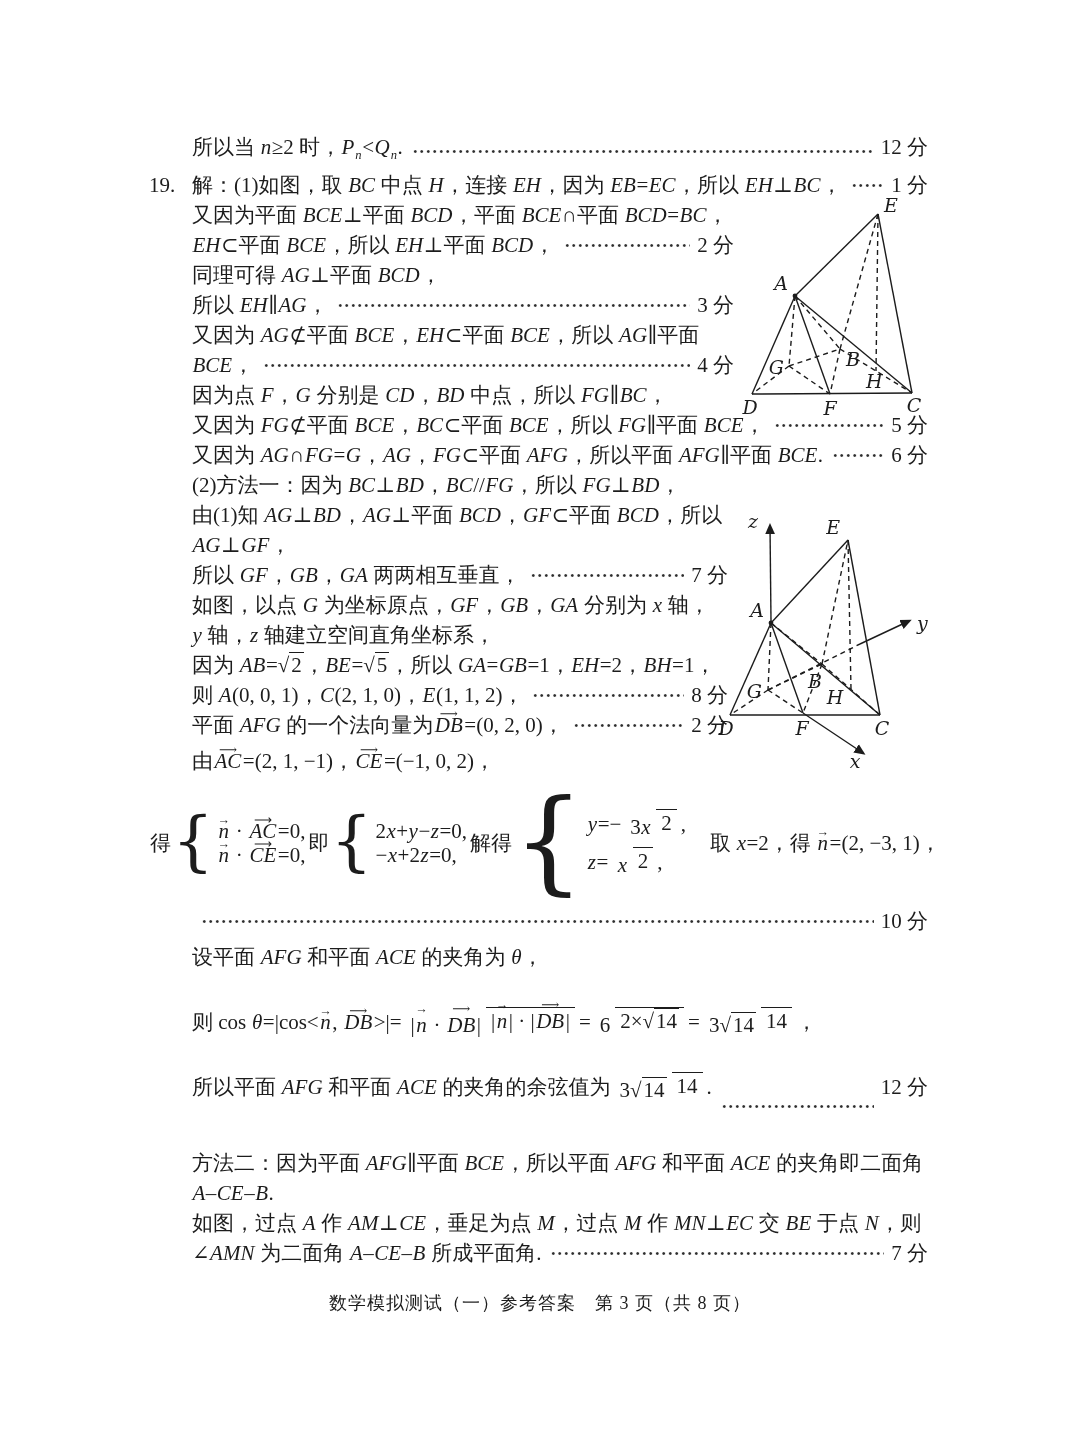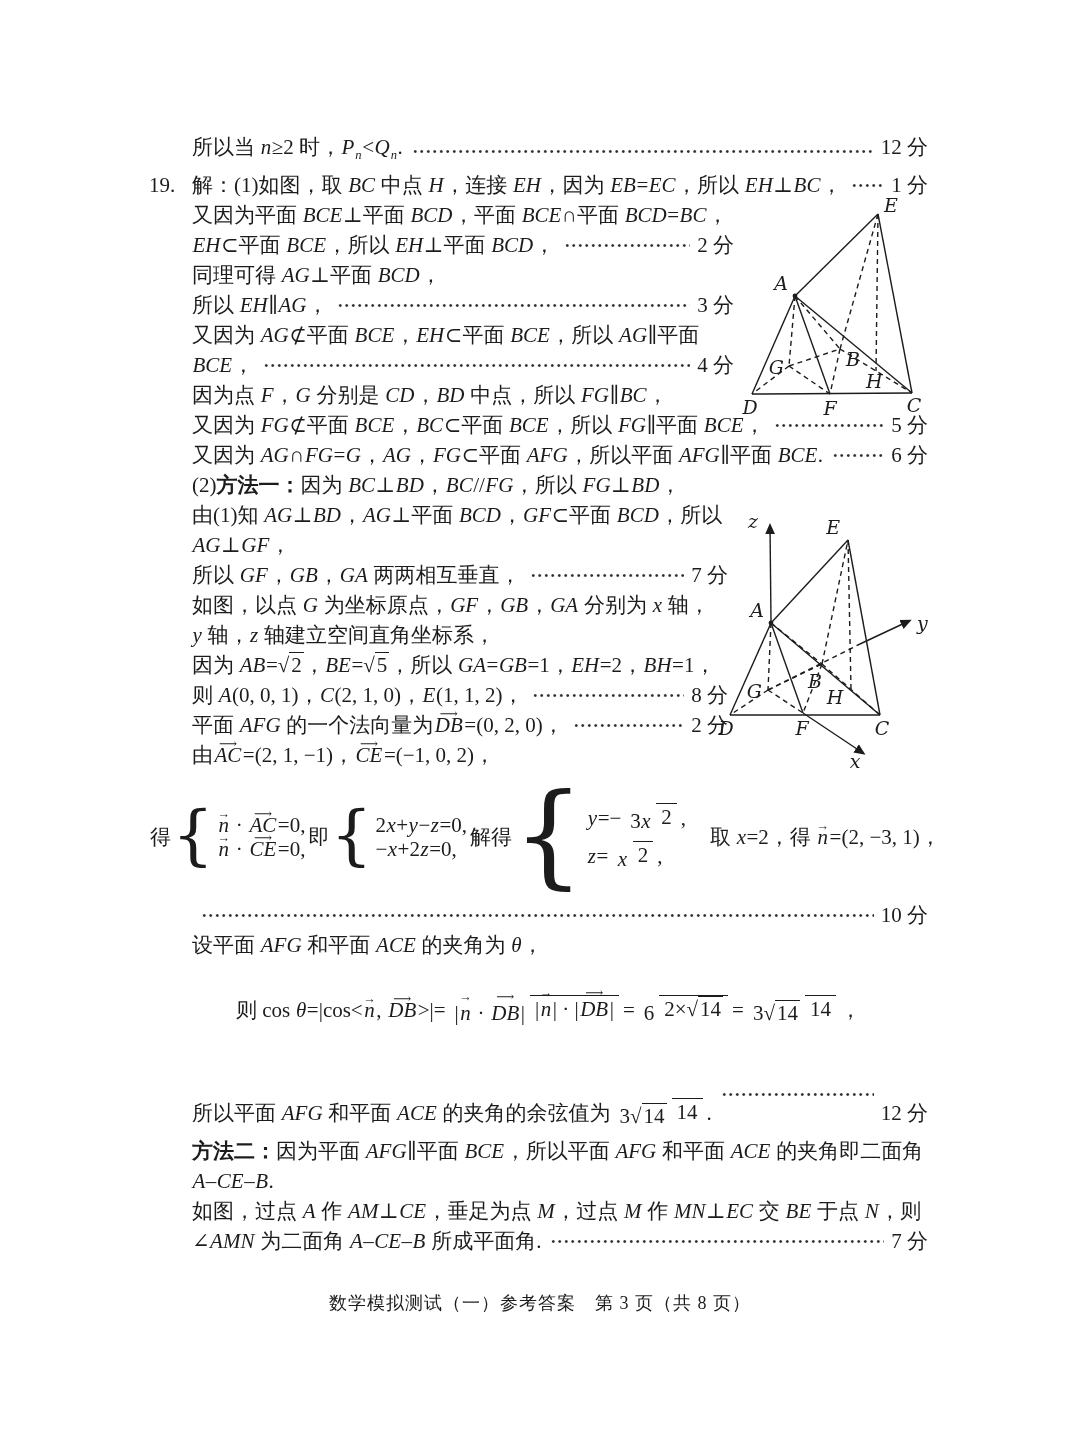--- a/index.html
+++ b/index.html
@@ -6,53 +6,53 @@
   body{
     width:1080px;height:1452px;position:relative;background:#ffffff;
     font-family:"Liberation Serif","DejaVu Serif",serif;color:#1c1c1c;
     overflow:hidden;
   }
   #content{position:absolute;left:192px;top:132px;width:736px;}
   .row{display:flex;align-items:baseline;line-height:30px;min-height:30px;font-size:21px;position:relative;}
   .row .txt{white-space:nowrap;}
   .row.narrow{width:542px;}
   .row.narrow2{width:536px;}
-  .row.mt6{}
+  .row.mt6{margin-top:6px;}
   .row.mt8{margin-top:8px;}
   .qnum{position:absolute;left:-43px;top:0;}
   .leader{
     flex:1;min-width:14px;height:5px;align-self:center;margin:0 7px 0 9px;
     background-image:radial-gradient(circle,#2e2e2e 1.25px,transparent 1.45px);
     background-size:6.5px 5px;background-position:left center;background-repeat:repeat-x;
   }
   .score{white-space:nowrap;}
   i{font-style:italic;padding:0 0.5px;}
-  b{font-family:"Liberation Sans","DejaVu Sans",sans-serif;font-weight:700;}
+  b{font-family:"Liberation Sans","DejaVu Sans",sans-serif;font-weight:400;}
   sub{font-size:0.6em;font-style:italic;}
   
   .vec{position:relative;display:inline-block;margin:0 1px;}
   .vec::after{content:"→";position:absolute;left:50%;transform:translateX(-50%);top:-0.85em;font-size:0.6em;font-style:normal;}
   .vec.w::after{content:"⟶";}
   
   .sqr{white-space:nowrap;}
   .sqr .sq{border-top:1.6px solid currentColor;padding:0 2px;}
   
   .frac{display:inline-flex;flex-direction:row;text-align:center;margin:0 4px;vertical-align:middle;}
   .frac .fnum{display:block;padding:7px 5px 1px 5px;line-height:1.05;}
   .frac .fden{display:block;border-top:1.6px solid currentColor;padding:2px 5px 0 5px;line-height:1.1;}
   
   .row.sys{align-items:center;min-height:126px;margin-left:-42px;width:815px;margin-top:4px;}
   .row.tall{align-items:center;min-height:100px;}
-  .row.tall2{align-items:flex-end;min-height:68px;}
+  .row.tall2{align-items:flex-start;min-height:68px;}
   .group{display:inline-flex;align-items:center;margin:0 3px 0 1px;}
   .group::before{content:"{";font-family:"DejaVu Serif",serif;font-weight:300;line-height:0.85;transform:translateY(-2px);}
   .group.g2::before{font-size:66px;}
   .group.g3::before{font-size:112px;}
   .grows{display:flex;flex-direction:column;margin-left:3px;}
-  .group.g2 .grows{gap:0;}
+  .group.g2 .grows{gap:0;font-family:Liberation Serif, serif;}
   .group.g3 .grows{gap:8px;}
   .grow{display:flex;align-items:center;line-height:24px;white-space:nowrap;}
   .sysitem{white-space:nowrap;}
   .figure{position:absolute;}
   #footer{position:absolute;left:0;right:0;top:1291px;text-align:center;font-size:18px;letter-spacing:1px;}
 </style>
 </head>
 <body>
 
 <div id="content">
@@ -188,21 +188,21 @@
     </div>
     <div class="row">
       <span class="txt"></span>
       <span class="leader"></span>
       <span class="score">10 分</span>
     </div>
     <div class="row mt6">
       <span class="txt">设平面 <i>AFG</i> 和平面 <i>ACE</i> 的夹角为 <i>θ</i>，</span>
     </div>
     <div class="row tall">
-      <span class="parts" style="display: inline-flex; align-items: center; white-space: nowrap; margin-left: 44px;">
+      <span class="parts" style="display: inline-flex; align-items: center; white-space: nowrap;">
         <span class="ptxt">则 cos <i>θ</i>=|cos&lt;<span class="vec"><i>n</i></span>, <span class="vec w"><i>DB</i></span>&gt;|=</span>
         <span class="frac">
           <span class="fnum">|<span class="vec"><i>n</i></span> · <span class="vec w"><i>DB</i></span>|</span>
           <span class="fden">|<span class="vec"><i>n</i></span>| · |<span class="vec w"><i>DB</i></span>|</span>
         </span>
         <span class="ptxt">=</span>
         <span class="frac">
           <span class="fnum">6</span>
           <span class="fden">2×<span class="sqr">√<span class="sq">14</span></span></span>
         </span>

